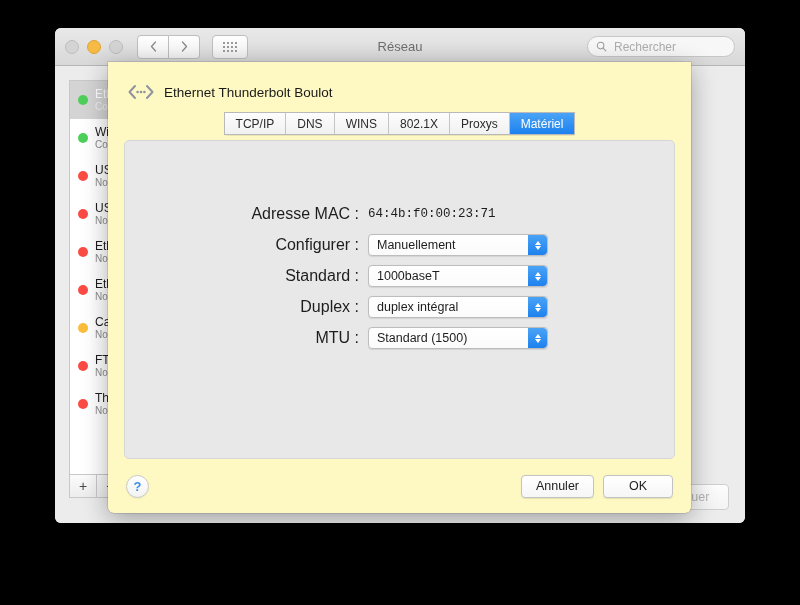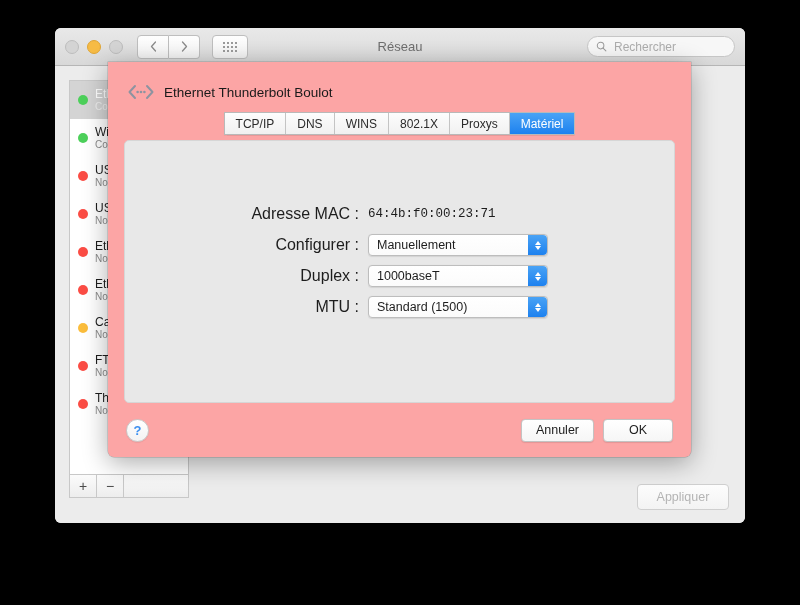--- a/index.html
+++ b/index.html
@@ -234,22 +234,22 @@
     color: #3b8ff0;
     box-shadow: 0 0.5px 1px rgba(0,0,0,0.1);
   }
 
   
   #sheet {
     position: absolute;
     left: 108px;
     top: 62px;
     width: 583px;
-    height: 395px;
-    background: #fca5a5;
+    height: 451px;
+    background: #fef9c3;
     border-radius: 0 0 6px 6px;
     box-shadow: 0 6px 26px rgba(0,0,0,0.33), 0 0 0 0.5px rgba(0,0,0,0.22);
     overflow: hidden;
   }
 
   #sheet-header {
     display: flex;
     align-items: center;
     padding: 18px 0 0 18px;
     height: 42px;
@@ -559,30 +559,40 @@
           <div class="popup">
             <span class="ptext">Manuellement</span>
             <span class="stepper">
               <i class="chev up"></i>
                 <i class="chev down"></i>
             </span>
           </div>
         </div>
 
         <div class="frow">
-          <div class="flabel">Duplex :</div>
+          <div class="flabel">Standard :</div>
           <div class="popup">
             <span class="ptext">1000baseT</span>
             <span class="stepper">
               <i class="chev up"></i>
                 <i class="chev down"></i>
             </span>
           </div>
         </div>
 
+        <div class="frow">
+          <div class="flabel">Duplex :</div>
+          <div class="popup">
+            <span class="ptext">duplex intégral</span>
+            <span class="stepper">
+              <i class="chev up"></i>
+                <i class="chev down"></i>
+            </span>
+          </div>
+        </div>
 
         <div class="frow">
           <div class="flabel">MTU :</div>
           <div class="popup">
             <span class="ptext">Standard  (1500)</span>
             <span class="stepper">
               <i class="chev up"></i>
                 <i class="chev down"></i>
             </span>
           </div>

